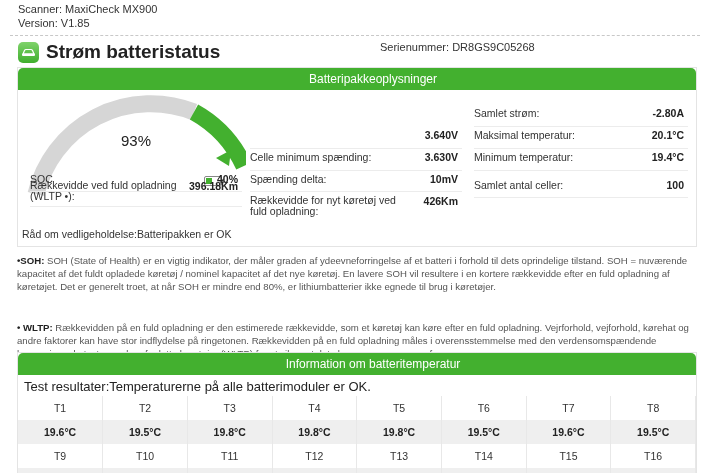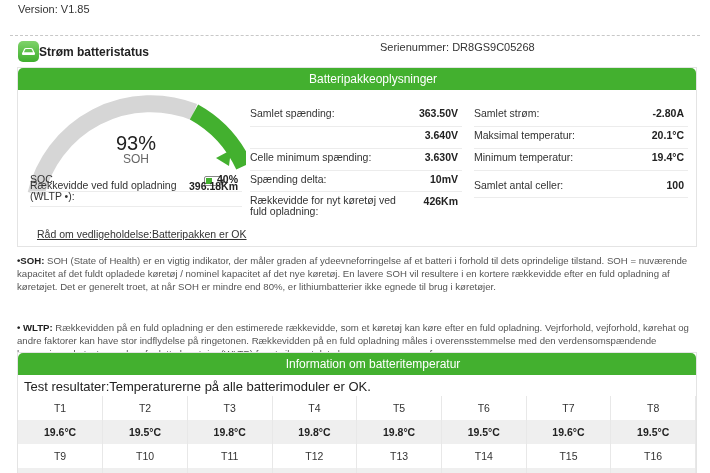--- a/index.html
+++ b/index.html
@@ -6,45 +6,46 @@
   body { width:710px; height:473px; overflow:hidden; position:relative;
          font-family:"Liberation Sans", "DejaVu Sans", sans-serif; color:#2b2b2b; }
   .hdr { position:absolute; top:2px; font-size:11px; line-height:14px; color:#333; }
   .hdr.left { left:18px; }
   .hdr.right { left:380px;margin-top:38px; }
   .dots { position:absolute; left:10px; right:10px; top:35px; border-top:1px dashed #c8c8c8; }
   .title-row { position:absolute; left:18px; top:41px; display:flex; align-items:center; }
   .app-icon { width:21px; height:21px; border-radius:5px; background:linear-gradient(#7fd36b,#3fae2d);
               display:flex; align-items:center; justify-content:center; }
   .app-icon svg { width:15px; height:11px; }
-  .title { font-size:12px; font-weight:bold; color:#222; }
+  .title { font-size:19px; font-weight:bold; margin-left:7px; color:#222; }
   .panel { position:absolute; left:17px; width:678px; border:1px solid #e4e4e4; background:#fff; }
   .bar { background:#43b02f; color:#fff; text-align:center; font-size:12px; height:22px; line-height:22px;
          border-radius:5px 5px 0 0;padding-left:32px; }
   .p1 { top:67px; height:178px; }
   .gauge { position:absolute; left:8px; top:26px; width:220px; height:110px; }
-  .g-pct { position:absolute; left:0; width:236px; top:64px; text-align:center; font-size:20px; color:#222; }
+  .g-pct { position:absolute; left:0; width:236px; top:64px; text-align:center; font-size:15px; color:#222; }
   .g-lbl { position:absolute; left:0; width:236px; top:84px; text-align:center; font-size:12px; color:#666; }
   .row { position:absolute; font-size:10.5px; color:#333; border-bottom:1px solid #ececec; }
   .row .v { position:absolute; right:4px; font-weight:bold; color:#222; }
   .soc-bat { position:absolute; left:174px; top:3px; width:16px; height:8px; border:1px solid #888; border-radius:2px; }
   .soc-bat::after { content:""; position:absolute; right:-3px; top:2px; width:2px; height:4px; background:#888; }
   .soc-fill { position:absolute; left:1px; top:1px; bottom:1px; width:40%; background:#43b02f; }
   .note { position:absolute; left:17px; width:680px; font-size:9.6px; line-height:13px; color:#555; }
   .note b { color:#222; }
   .p2 { top:352px; height:130px; }
   .testres { font-size:13px; padding:4px 6px; height:13px; color:#222; }
   table { border-collapse:collapse; width:100%; table-layout:fixed; }
   td { text-align:center; font-size:10.5px; height:22px; border-right:1px solid #e8e8e8; color:#333; }
   tr.val td { background:#efefef; font-weight:bold; color:#222;margin-left:20px; }
 </style>
 </head>
 <body>
 
 <div class="hdr left">
+  <div>Scanner: MaxiCheck MX900</div>
   <div>Version: V1.85</div>
 </div>
 <div class="hdr right">
   <div>Serienummer: DR8GS9C05268</div>
 </div>
 <div class="dots"></div>
 
 <div class="title-row">
   <div class="app-icon">
     <svg viewBox="0 0 15 11">
@@ -57,39 +58,34 @@
 
 <div class="panel p1">
   <div class="bar">Batteripakkeoplysninger</div>
 
   <svg class="gauge" viewBox="0 0 220 110">
     <path d="M10 100 A118 118 0 0 1 168 18" fill="none" stroke="#d6d6d6" stroke-width="17"></path>
     <path d="M168 18 A118 118 0 0 1 218 72" fill="none" stroke="#43b02f" stroke-width="17"></path>
     <polygon points="190,64 205,56 203,72" fill="#43b02f"></polygon>
   </svg>
   <div class="g-pct">93%</div>
-  <div class="g-lbl">SOH</div>
 
   <div class="row" style="left:12px; top:105px; width:212px; height:18px;">
     <span>SOC</span>
     <span class="soc-bat">
         <span class="soc-fill"></span>
       </span>
     <span class="v">40%</span>
   </div>
   <div class="row" style="left:12px; top:112px; width:212px; height:26px;">
     <span style="display:block; width:150px; line-height:11px;">Rækkevidde ved fuld opladning (WLTP •):</span>
     <span class="v" style="top:0;">396.18Km</span>
   </div>
-  <div class="row" style="left:19px; top:160px; width:212px; border:none;text-decoration:underline;">Råd om vedligeholdelse:Batteripakken er OK</div>
+  <div class="row" style="left:4px; top:160px; width:212px; border:none;">Råd om vedligeholdelse:Batteripakken er OK</div>
 
-  <div class="row" style="left:232px; top:39px; width:212px; height:19px;">
-    <span>Samlet spænding:</span>
-    <span class="v">363.50V</span>
-  </div>
   <div class="row" style="left:232px; top:61px; width:212px; height:19px;">
     <span class="v">3.640V</span>
   </div>
   <div class="row" style="left:232px; top:83px; width:212px; height:19px;">
     <span>Celle minimum spænding:</span>
     <span class="v">3.630V</span>
   </div>
   <div class="row" style="left:232px; top:105px; width:212px; height:18px;">
     <span>Spænding delta:</span>
     <span class="v">10mV</span>

